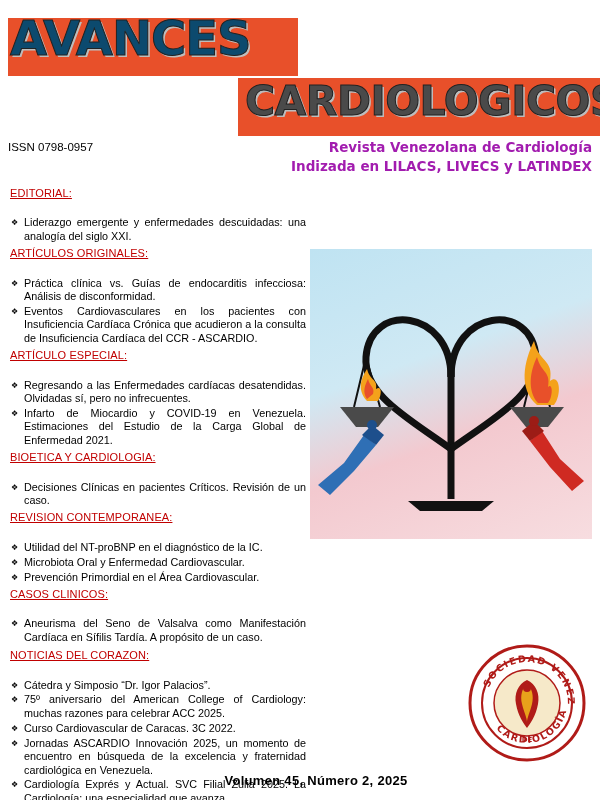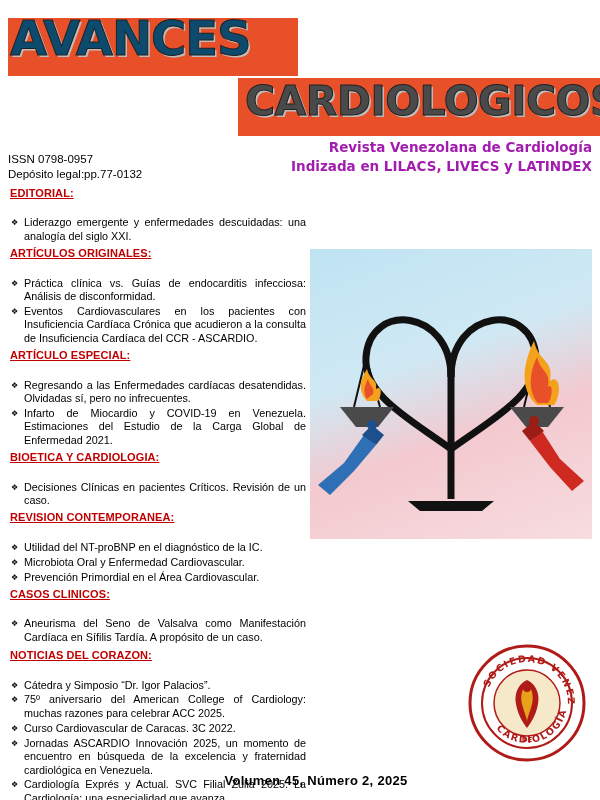--- a/index.html
+++ b/index.html
@@ -66,21 +66,20 @@
     -webkit-text-stroke: 1px #222;
     text-shadow: 2px 2px 0 #bdbdbd;
   }
   .issn-block {
     position: absolute;
     left: 8px;
     top: 140px;
     font-size: 11.5px;
     line-height: 15px;
     color: #000;
-    margin-top: 12px;
   }
   .subtitle-block {
     position: absolute;
     right: 8px;
     top: 138px;
     text-align: right;
     font-family: "DejaVu Sans", sans-serif;
     font-weight: bold;
     font-size: 13.5px;
     line-height: 19px;
@@ -93,21 +92,21 @@
     padding: 0 10px;
     width: 580px;
   }
   .toc {
     width: 296px;
     font-size: 10.8px;
     line-height: 13.4px;
   }
   .sec-head {
     color: #c00000;
-    font-weight: bold;
+    font-weight: normal;
     font-size: 11px;
     text-decoration: underline;
     margin: 4px 0 2px 0;
     letter-spacing: 0.1px;
   }
   .sec-head.first { margin-top: 2px; }
   ul.items {
     list-style: none;
     margin: 16px 0 2px 0;
     padding: 0;
@@ -172,21 +171,20 @@
 
 <div class="masthead">
   <div class="avances-bar"></div>
   <div class="avances-text">AVANCES</div>
 
   <div class="cardio-bar"></div>
   <div class="cardio-text">CARDIOLOGICOS</div>
 
   <div class="issn-block">
     <div>ISSN 0798-0957</div>
-    <div>Depósito legal:pp.77-0132</div>
   </div>
 
   <div class="subtitle-block">
     <div>Revista Venezolana de Cardiología</div>
     <div>Indizada en LILACS, LIVECS y LATINDEX</div>
   </div>
 </div>
 
 <div class="content">
 

